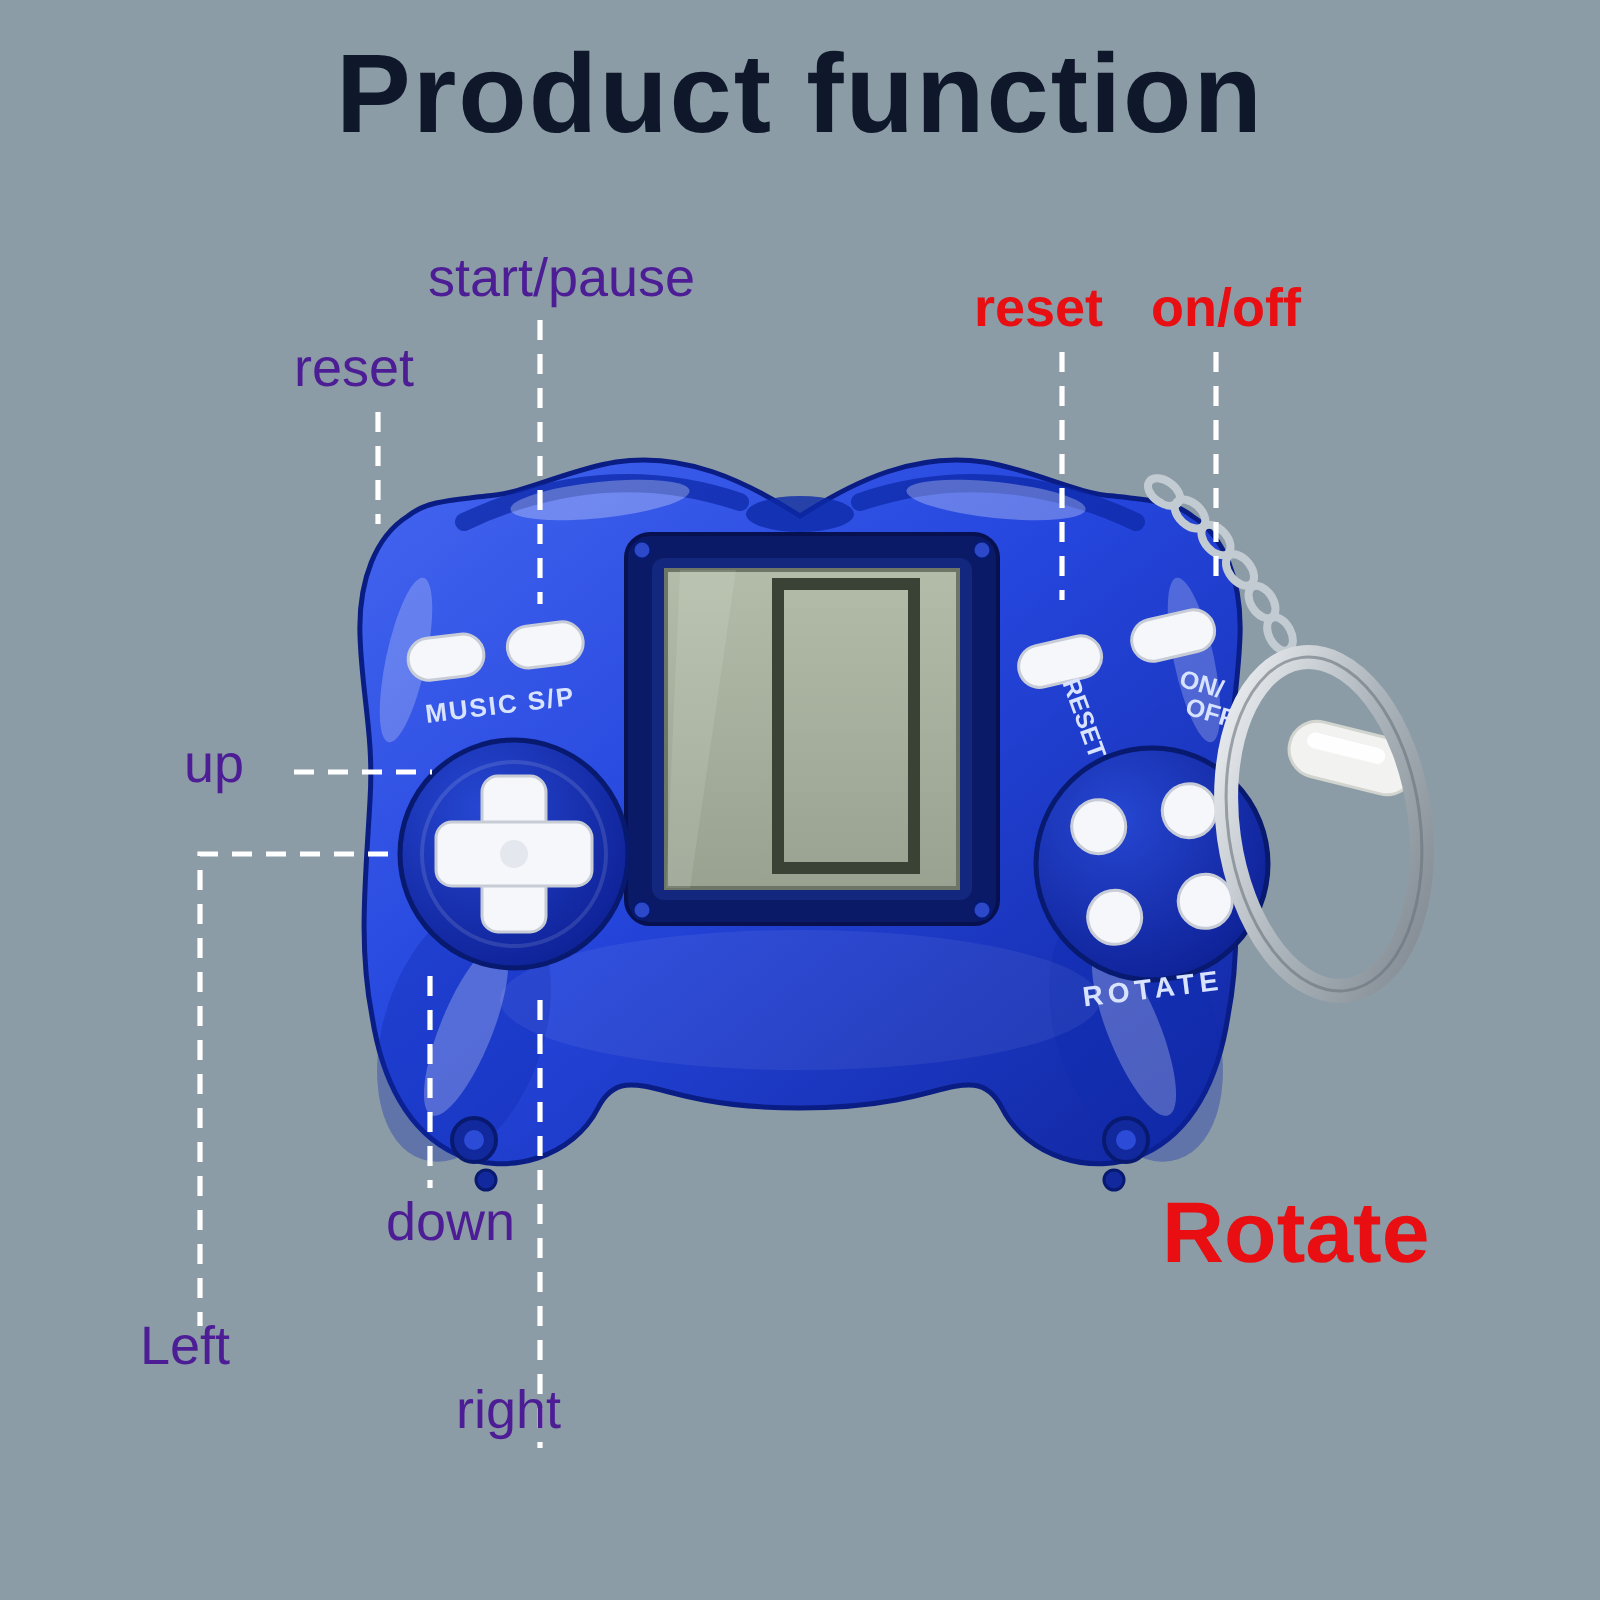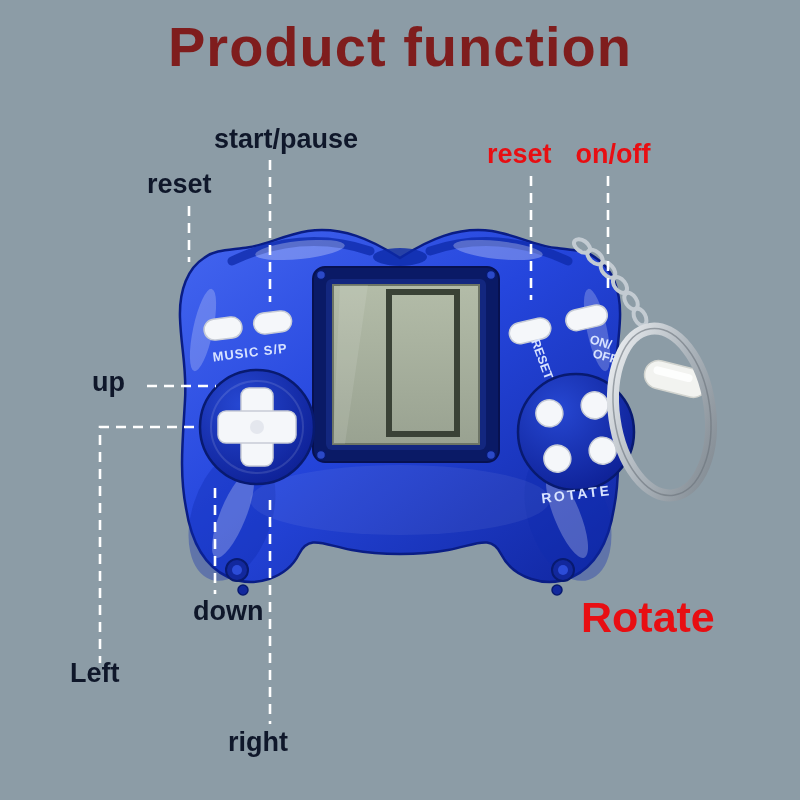--- a/index.html
+++ b/index.html
@@ -22,27 +22,27 @@
   }
   .title {
     position: absolute;
     top: 14px;
     left: 0;
     width: 100%;
     text-align: center;
     font-size: 56px;
     font-weight: 800;
     letter-spacing: 1px;
-    color: #7f1d1d;
+    color: #0f172a;
   }
   .label {
     position: absolute;
-    color: #0f172a;
+    color: #4c1d95;
     font-size: 27px;
-    font-weight: 700;
+    font-weight: 400;
     white-space: nowrap;
   }
   .label-row {
     position: absolute;
     display: flex;
     gap: 24px;
     color: #e80e12;
     font-size: 27px;
     font-weight: 600;
   }
@@ -213,16 +213,16 @@
   <div class="label" style="left:147px; top:169px;">reset</div>
 
   <div class="label-row" style="left:487px; top:139px;">
     <span>reset</span>
     <span>on/off</span>
   </div>
 
   <div class="label" style="left:92px; top:367px;">up</div>
   <div class="label" style="left:193px; top:596px;">down</div>
   <div class="label" style="left:70px; top:658px;">Left</div>
-  <div class="label" style="left:228px; top:727px;">right</div>
+  <div class="label" style="left:228px; top:690px;">right</div>
   <div class="label-big" style="left:581px; top:593px;">Rotate</div>
 
 </div>
 
 </body></html>

